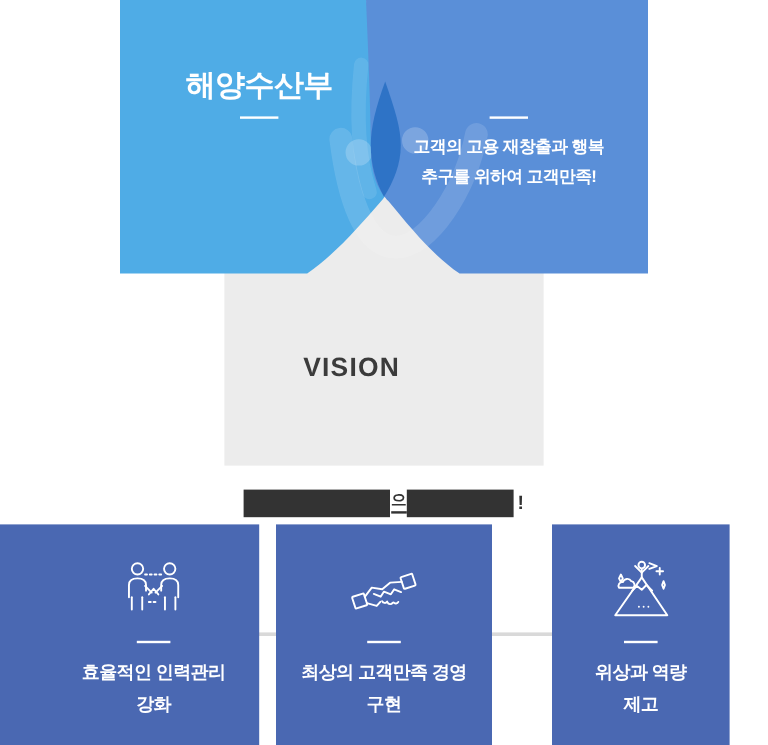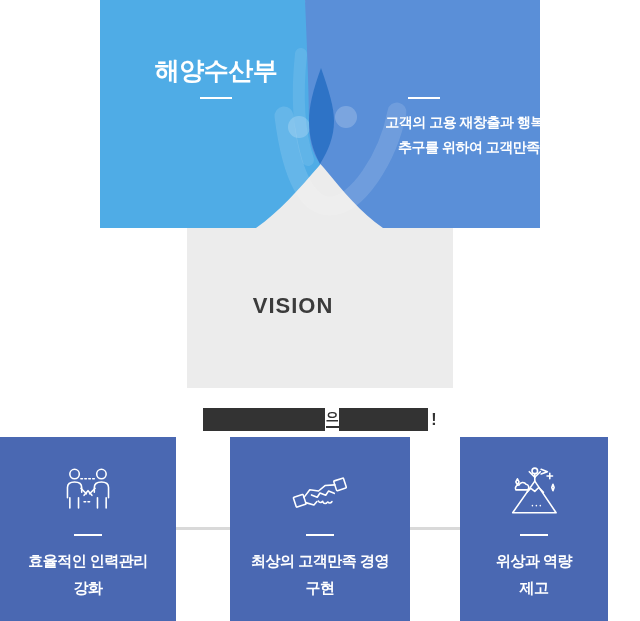--- a/index.html
+++ b/index.html
@@ -35,21 +35,21 @@
   .panel-divider{
     position:absolute;top:97px;width:32px;height:2px;background:#fff;z-index:2;
   }
   .panel-divider.left{left:200px;}
   .panel-divider.right{left:408px;}
   .panel-body{
     position:absolute;top:110px;width:240px;z-index:2;text-align:center;
     color:#fff;font-size:14px;font-weight:600;line-height:25px;letter-spacing:-0.5px;
   }
   .panel-body.left{left:96px;}
-  .panel-body.right{left:304px;text-align:right;}
+  .panel-body.right{left:304px;}
   
   .slogan{
     position:absolute;left:0;top:408px;width:640px;height:23px;z-index:2;
     display:flex;justify-content:center;align-items:stretch;
   }
   .slogan-seg{background:var(--dark);height:23px;}
   .slogan-seg.s1{width:122px;}
   .slogan-seg.s2{width:89px;}
   .slogan-gap{
     width:14px;height:23px;background:#fff;display:flex;
@@ -62,21 +62,21 @@
   .slogan-excl{
     color:var(--dark);font-size:16px;font-weight:800;line-height:23px;
     margin-left:3px;
   }
   
   .goals{position:absolute;left:0;top:437px;width:640px;height:184px;z-index:1;}
   .goal-box{
     position:absolute;top:0;height:184px;background:var(--goal_blue);
     display:flex;flex-direction:column;align-items:center;
   }
-  .goal-box.b1{left:0;width:176px;}
+  .goal-box.b1{left:0;width:176px;padding-left:40px;}
   .goal-box.b2{left:230px;width:180px;}
   .goal-box.b3{left:460px;width:148px;}
   .goal-icon{margin-top:26px;width:60px;height:60px;flex:none;}
   .goal-divider{margin-top:11px;width:28px;height:2px;background:#fff;flex:none;}
   .goal-text{
     margin-top:11px;text-align:center;color:#fff;font-size:15px;
     font-weight:700;line-height:27px;letter-spacing:-0.5px;
   }
   .connector{
     position:absolute;top:90px;height:3px;background:var(--connector_gray);

